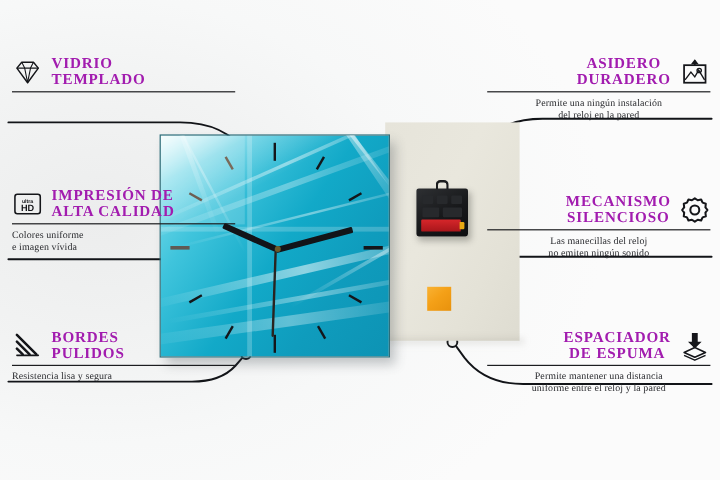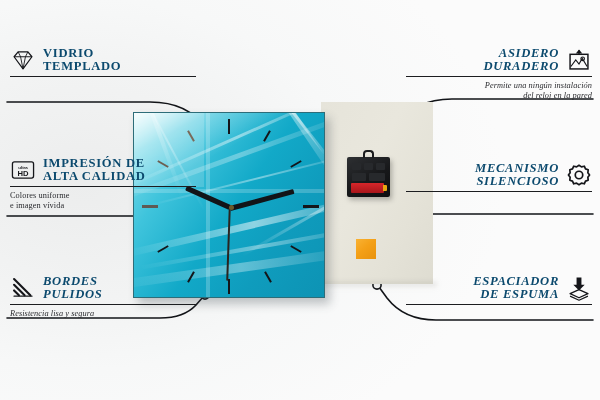--- a/index.html
+++ b/index.html
@@ -9,55 +9,55 @@
     background:
       radial-gradient(ellipse 420px 300px at 14% 46%, #eceded 0%, #f2f3f3 38%, #f7f8f8 62%, #fbfbfb 100%),
       linear-gradient(105deg,#e9eaea 0%,#f4f5f5 30%,#fdfdfd 58%,#ffffff 100%);
     position:relative;
   }
   #stage { position:absolute; inset:0; width:600px; height:400px; }
 
   
   .feat { position:absolute; width:186px; }
   .feat.left  { left:10px;  text-align:left; }
-  .feat.right { right:8px;  text-align:right;font-style:italic; }
+  .feat.right { right:8px;  text-align:center; }
 
   .feat-head { display:flex; align-items:center; gap:7px; }
   .feat.right .feat-head { flex-direction:row-reverse; }
 
   .feat-ic { width:26px; height:26px; flex:0 0 26px; display:block; }
   .feat-ic svg { width:26px; height:26px; display:block; }
 
   .feat-title {
     font-family:"Liberation Serif", serif;
     font-weight:700;
     font-size:12.6px;
     line-height:13.2px;
     letter-spacing:.7px;
-    color:#0c4a6e;
+    color:#a21caf;
     text-transform:uppercase;
   }
   .feat-title span { display:block; white-space:nowrap; }
 
   .rule { height:1px; background:#1c1d20; margin-top:3px; width:100%; }
 
   .feat-desc {
     font-family:"Liberation Serif", serif;
     font-size:8.3px;
     line-height:10.4px;
     color:#2a2b2f;
     margin-top:3.5px;
     letter-spacing:.08px;
   }
   .feat-desc span { display:block; white-space:nowrap; }
 
   
   #f-vidrio     { top:47px;  }
   #f-impresion  { top:157px; }
-  #f-bordes     { top:275px;font-style:italic; }
+  #f-bordes     { top:275px; }
   #f-asidero    { top:47px;  }
   #f-mecanismo  { top:162px; }
   #f-espaciador { top:275px; }
 
   
   #links { position:absolute; inset:0; width:600px; height:400px; pointer-events:none; }
 
   
   #scene { position:absolute; left:133px; top:104px; width:300px; height:196px; }
 
@@ -281,32 +281,40 @@
                    L3 16 L5.1 13.2 L4.7 9.6 L8 8.4 L9.5 5.2 L13 6 Z"></path>
           <circle cx="16" cy="16" r="4.6" stroke-width="2.1"></circle>
         </svg>
       </span>
       <span class="feat-title">
         <span>MECANISMO</span>
         <span>SILENCIOSO</span>
       </span>
     </div>
     <div class="rule"></div>
+    <div class="feat-desc">
+      <span>Las manecillas del reloj</span>
+      <span>no emiten ningún sonido</span>
+    </div>
   </div>
 
   <div class="feat right" id="f-espaciador">
     <div class="feat-head">
       <span class="feat-ic">
         <svg viewBox="0 0 32 32" fill="none" stroke="#15161a" stroke-width="1.6" stroke-linejoin="round">
           <path d="M13 3 H19 V12 H23 L16 19 L9 12 H13 Z" fill="#15161a" stroke="none"></path>
           <path d="M16 18 L27 23 L16 28 L5 23 Z"></path>
           <path d="M5 26 L16 31 L27 26" stroke-width="1.4"></path>
         </svg>
       </span>
       <span class="feat-title">
         <span>ESPACIADOR</span>
         <span>DE ESPUMA</span>
       </span>
     </div>
     <div class="rule"></div>
+    <div class="feat-desc">
+      <span>Permite mantener una distancia</span>
+      <span>uniforme entre el reloj y la pared</span>
+    </div>
   </div>
 
 </div>
 
 </body></html>

